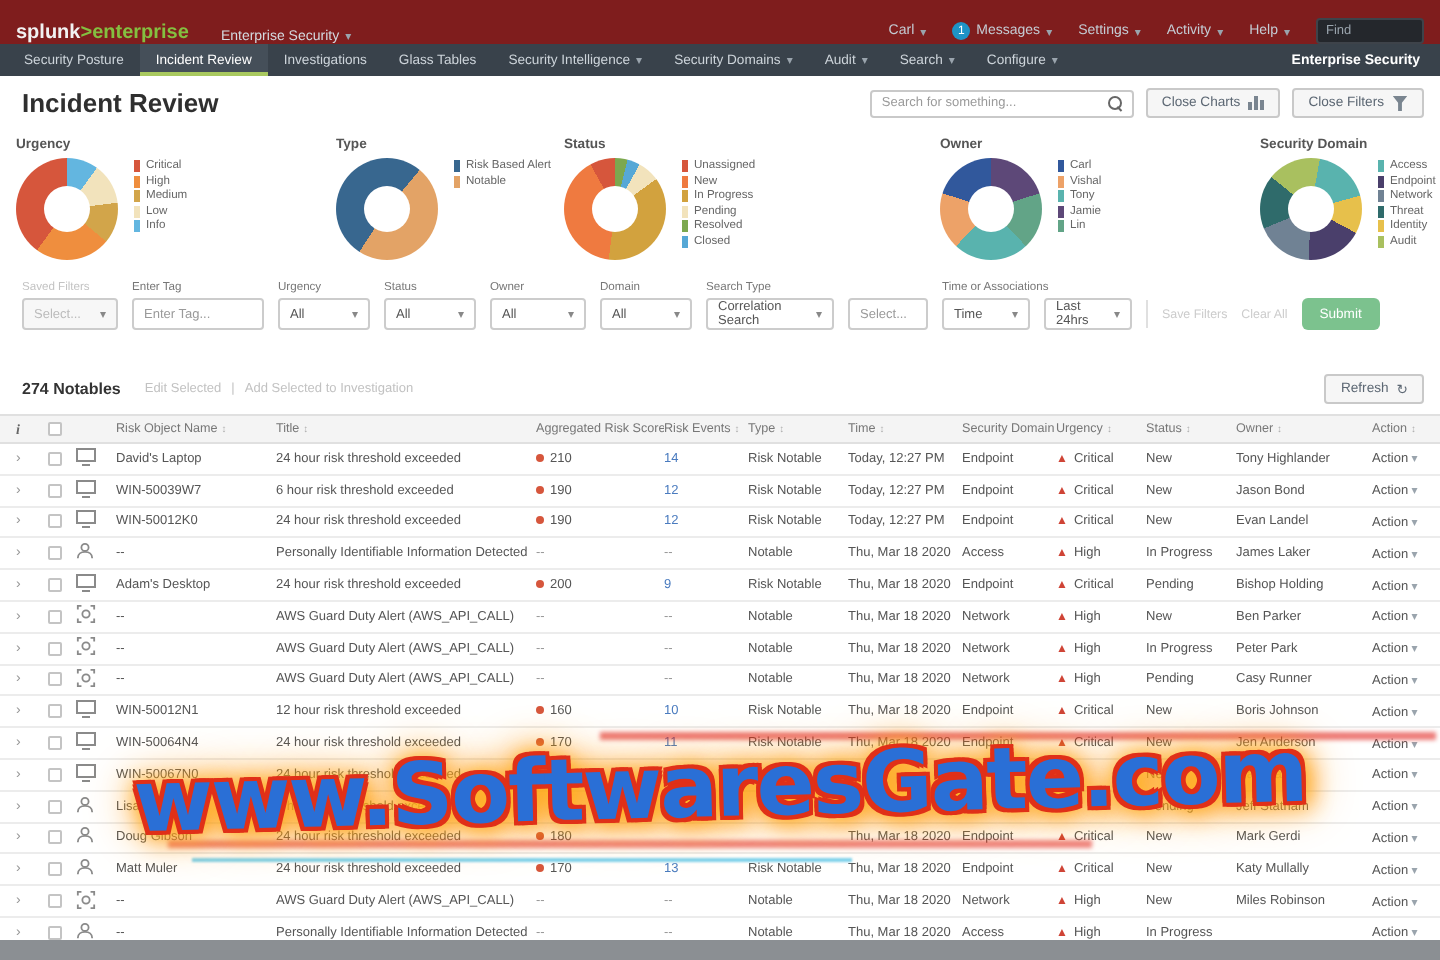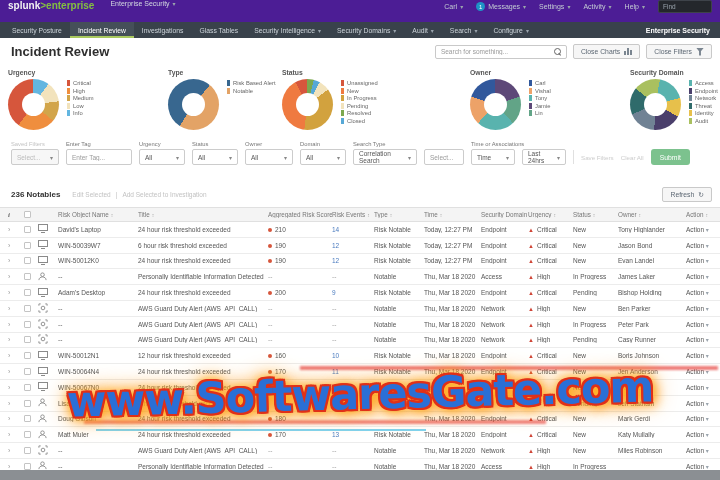--- a/index.html
+++ b/index.html
@@ -2,21 +2,21 @@
 <html><head>
 <meta charset="utf-8">
 <style>
   * { box-sizing: border-box; margin: 0; padding: 0; }
   html,body { width:720px; height:480px; }
   body {
     position:relative; overflow:hidden; background:#fff;
     font-family:"Liberation Sans", sans-serif; color:#444;
   }
   
-  .topbar { height:22px; background:#4c1d95; display:flex; align-items:flex-start; padding:0 8px; }
+  .topbar { height:22px; background:#7f1d1d; display:flex; align-items:flex-end; padding:0 8px; }
   .logo { font-size:10px; font-weight:bold; color:#f2f2f2; letter-spacing:0; }
   .logo .grn { color:#84bf40; }
   .app-menu { margin-left:16px; font-size:7px; color:#d4dae0; display:flex; align-items:center; gap:3px; }
   .top-right { margin-left:auto; display:flex; align-items:center; gap:13px; font-size:7px; color:#c4ccd4; }
   .top-menu { display:flex; align-items:center; gap:3px; cursor:pointer; }
   .badge { background:#1e93c6; color:#fff; border-radius:50%; width:9px; height:9px;
            display:inline-flex; align-items:center; justify-content:center; font-size:6px; }
   .caret { font-size:6px; color:#9aa4ad; }
   .find { width:54px; height:13px; background:#24272c; border:1px solid #3e434a; color:#cfd6dd;
           font-size:6.5px; padding:0 4px; border-radius:2px; }
@@ -420,21 +420,21 @@
       <span class="fcaret">▾</span>
     </div>
   </div>
   <div class="fdivider"></div>
   <span class="flink">Save Filters</span>
   <span class="flink">Clear All</span>
   <button class="submit-btn">Submit</button>
 </div>
 
 <div class="toolbar">
-  <span class="notables">236 Notables</span>
+  <span class="notables">274 Notables</span>
   <span class="toolbar-links">
     <span>Edit Selected</span>
     <span>|</span>
     <span>Add Selected to Investigation</span>
   </span>
   <div class="btn refresh-btn">
     <span>Refresh</span>
     <span>↻</span>
   </div>
 </div>

